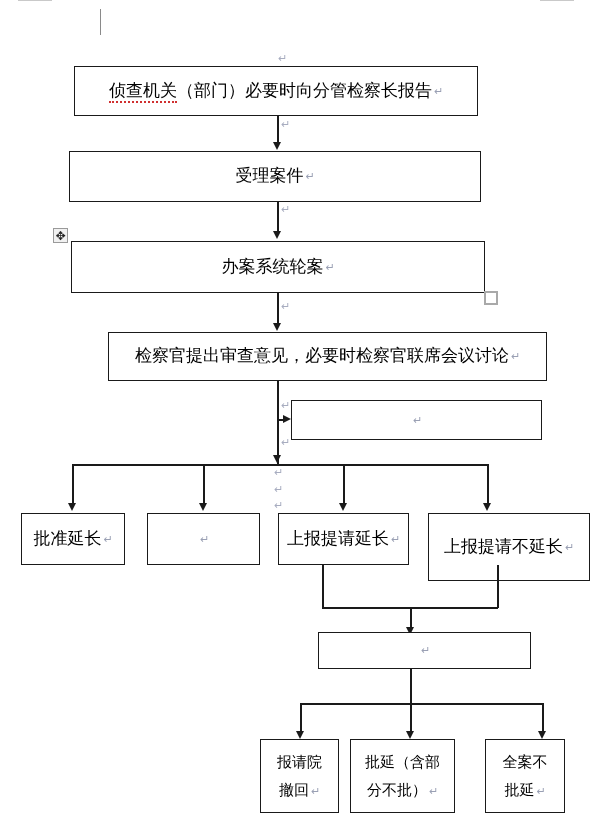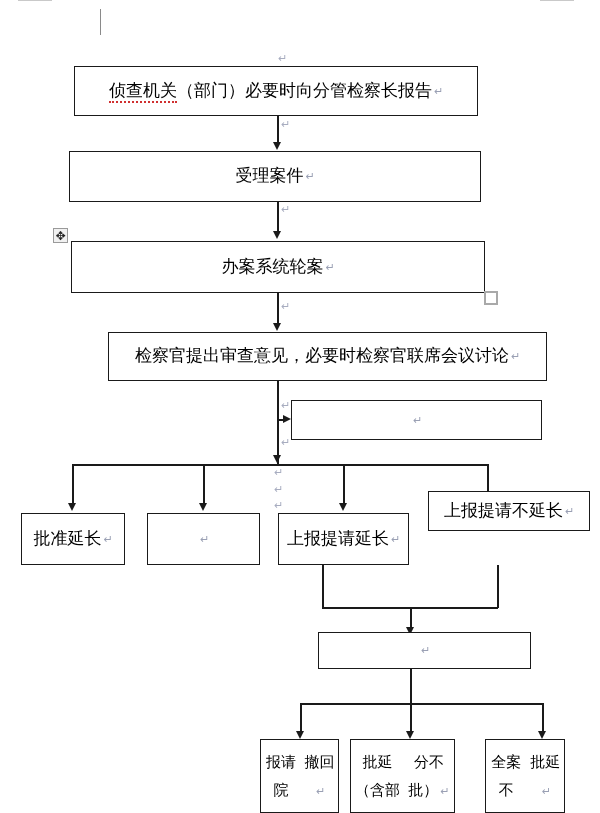--- a/index.html
+++ b/index.html
@@ -60,21 +60,21 @@
     justify-content: center;
     color: #000;
     font-family: "Liberation Serif", "DejaVu Serif", serif;
     font-size: 17px;
     line-height: 1.35;
     text-align: center;
     white-space: nowrap;
   }
   .fc-box.two-line {
     white-space: normal;
-    flex-direction: row;
+    flex-direction: column;
     font-size: 15px;
     line-height: 1.9;
   }
   .fc-box .boxtext { display: inline-block; }
   .misspell {
     border-bottom: 2px dotted #d03030;
     padding-bottom: 1px;
     text-align: center;
   }
   .ln {
@@ -211,21 +211,21 @@
 
   <div class="fc-box" style="left:147px;top:513px;width:113px;height:52px;">
       <span class="pilcrow">↵</span>
   </div>
 
   <div class="fc-box" style="left:278px;top:513px;width:131px;height:52px;">
     <span class="boxtext">上报提请延长</span>
       <span class="pilcrow">↵</span>
   </div>
 
-  <div class="fc-box" style="left:428px;top:491px;width:162px;height:40px;">
+  <div class="fc-box" style="left:428px;top:513px;width:162px;height:68px;">
     <span class="boxtext">上报提请不延长</span>
       <span class="pilcrow">↵</span>
   </div>
 
   <div class="ln v" style="left:322px;top:565px;height:43px;"></div>
   <div class="ln v" style="left:497px;top:565px;height:43px;"></div>
   <div class="ln h" style="left:322px;top:607px;width:176px;"></div>
   <div class="ln v" style="left:410px;top:607px;height:23px;"></div>
   <div class="arrowhead" style="left:406px;top:627px;"></div>
 

